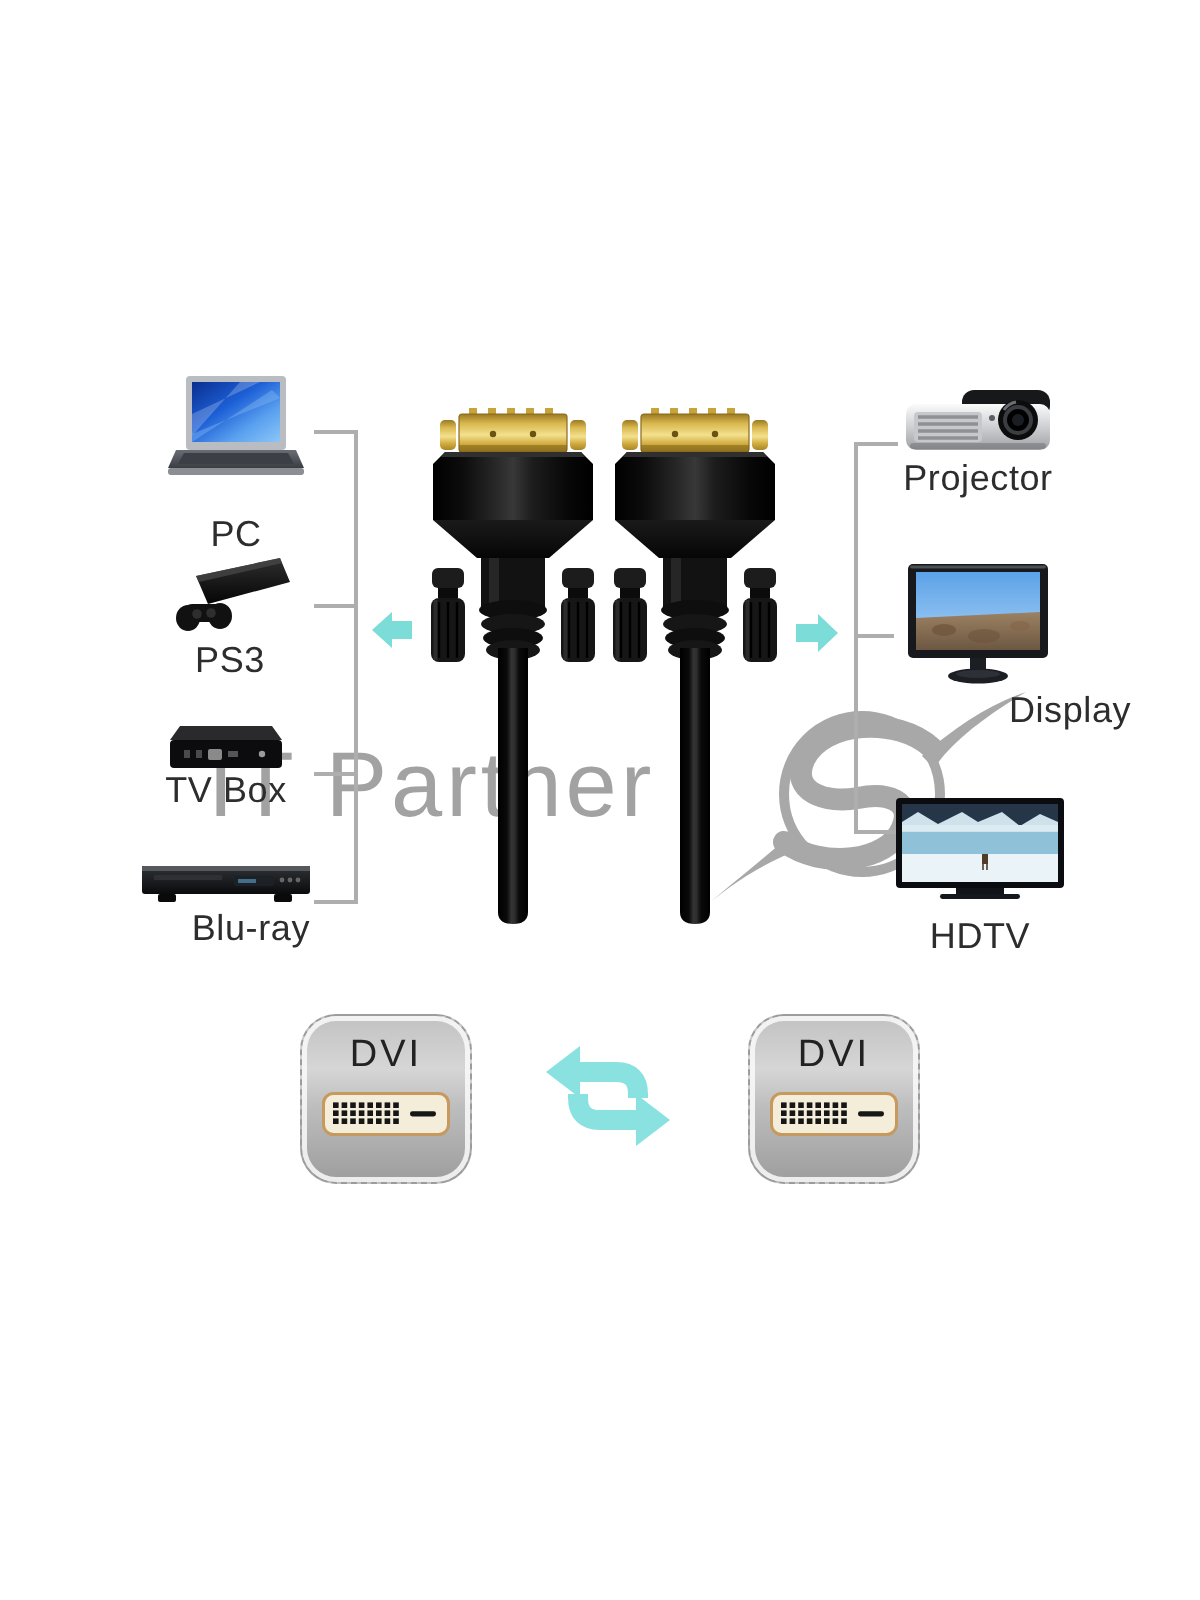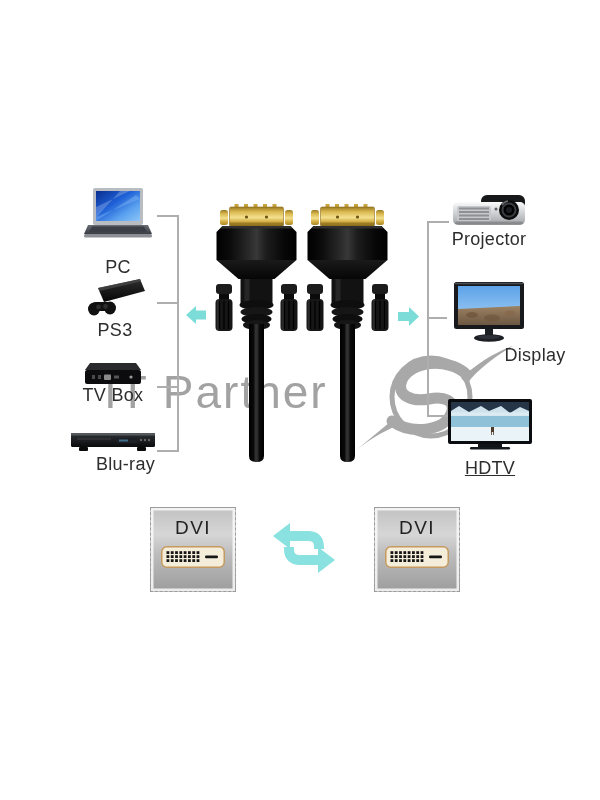--- a/index.html
+++ b/index.html
@@ -27,21 +27,21 @@
   .dev-label{
     position:absolute;z-index:3;font-size:18px;line-height:1.05;
     color:#2d2d2d;text-align:center;letter-spacing:.3px;
   }
   
   .plugs{position:absolute;left:200px;top:204px;z-index:4;}
   .mini-arrow{position:absolute;z-index:3;}
   
   .dvi-card{
     position:absolute;top:507px;width:86px;height:85px;z-index:3;
-    border-radius:0;border:1px dashed #9c9c9c;
+    border-radius:18px;border:1px dashed #9c9c9c;
     background:linear-gradient(180deg,#c2c2c2 0%,#d6d6d6 32%,#bdbdbd 55%,#9d9d9d 100%);
     box-shadow:inset 0 0 0 2.5px rgba(250,250,250,.85);
     display:flex;flex-direction:column;align-items:center;box-sizing:border-box;
   }
   .dvi-card-left{left:150px;}
   .dvi-card-right{left:374px;}
   .port-label{margin-top:9px;font-size:19px;letter-spacing:1.5px;color:#222222;}
   .port-graphic{margin-top:7px;}
   .swap-icon{position:absolute;left:272px;top:521px;z-index:3;}
 </style>
@@ -255,21 +255,21 @@
     <rect x="3" y="3" width="78" height="39" fill="#cfe2ec"></rect>
     <path d="M3,3 H81 V12 L72,8 L62,14 L53,7 L41,12 L33,7 L21,13 L11,7 L3,12 Z" fill="#253648"></path>
     <rect x="3" y="17" width="78" height="11" fill="#8fc2d8"></rect>
     <rect x="3" y="28" width="78" height="14" fill="#eaf3f7"></rect>
     <path d="M3,15 H81" stroke="#dcebf2" stroke-width="3"></path>
     <rect x="43" y="28" width="3" height="5" fill="#4e3b28"></rect>
     <path d="M43.5,33 V36 M45.5,33 V36" stroke="#4e3b28" stroke-width="0.8"></path>
     <rect x="30" y="45" width="24" height="3" fill="#101317"></rect>
     <rect x="22" y="48" width="40" height="2.5" rx="1.2" fill="#14171b"></rect>
   </svg>
-  <div class="dev-label" style="left:448px;top:459px;width:84px;text-decoration:underline;">HDTV</div>
+  <div class="dev-label" style="left:448px;top:459px;width:84px;">HDTV</div>
 
   <div class="dvi-card dvi-card-left">
     <div class="port-label">DVI</div>
     <svg class="port-graphic" width="64" height="22" viewBox="0 0 64 22">
       <rect x="0.75" y="0.75" width="62.5" height="20.5" rx="5" fill="#f4edda" stroke="#c69a5f" stroke-width="1.5"></rect>
       <g>
           <rect x="5.5" y="5.2" width="2.8" height="2.8" fill="#161616"></rect>
           <rect x="9.8" y="5.2" width="2.8" height="2.8" fill="#161616"></rect>
           <rect x="14.1" y="5.2" width="2.8" height="2.8" fill="#161616"></rect>
           <rect x="18.4" y="5.2" width="2.8" height="2.8" fill="#161616"></rect>

